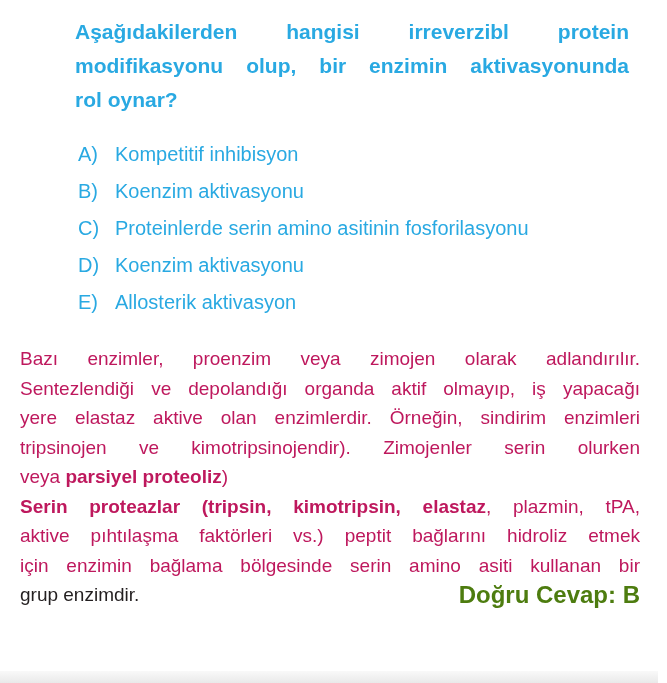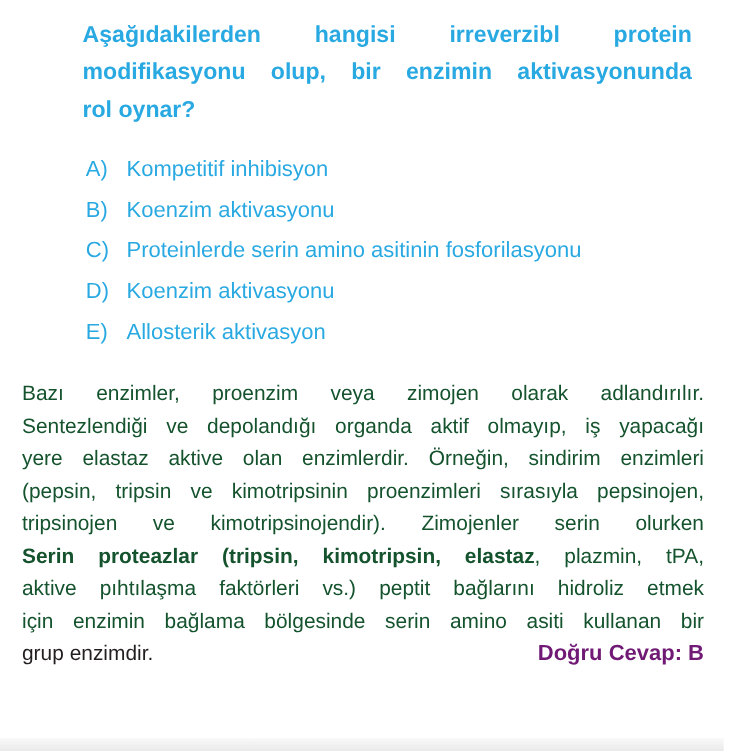--- a/index.html
+++ b/index.html
@@ -50,34 +50,34 @@
   
   .explanation {
     position: absolute;
     left: 20px;
     right: 18px;
     top: 344px;
   }
   .explanation .tline {
     font-size: 19px;
     line-height: 29.5px;
-    color: #14532d;
+    color: #be185d;
   }
   .final-row {
     display: flex;
     justify-content: space-between;
     align-items: flex-end;
     line-height: 29.5px;
     gap: 40px;
   }
   .final-left { font-size: 19px; color: #231f20; }
   .final-answer {
-    font-size: 20px;
+    font-size: 24px;
     font-weight: 700;
-    color: #701a75;
+    color: #4d7c0f;
   }
 
   
   .footer-strip {
     position: absolute;
     left: 0; right: 0; bottom: 0;
     height: 12px;
     background: linear-gradient(#f9f9f9, #e9e9e9);
   }
 </style>
@@ -115,22 +115,22 @@
           <span class="option-label">Allosterik aktivasyon</span>
         </div>
       </div>
   </div>
 
   <div class="explanation">
     <div>
         <div class="tline just"><span>Bazı enzimler, proenzim veya zimojen olarak adlandırılır.</span></div>
         <div class="tline just"><span>Sentezlendiği ve depolandığı organda aktif olmayıp, iş yapacağı</span></div>
         <div class="tline just"><span>yere elastaz aktive olan enzimlerdir. Örneğin, sindirim enzimleri</span></div>
-        <div class="tline just"><span>(pepsin, tripsin ve kimotripsinin proenzimleri sırasıyla pepsinojen,</span></div>
         <div class="tline just"><span>tripsinojen ve kimotripsinojendir). Zimojenler serin olurken</span></div>
+        <div class="tline"><span>veya </span><span class="b">parsiyel proteoliz</span><span>)</span></div>
         <div class="tline just"><span class="b">Serin proteazlar (tripsin, kimotripsin, elastaz</span><span>, plazmin, tPA,</span></div>
         <div class="tline just"><span>aktive pıhtılaşma faktörleri vs.) peptit bağlarını hidroliz etmek</span></div>
         <div class="tline just"><span>için enzimin bağlama bölgesinde serin amino asiti kullanan bir</span></div>
       </div>
 
     <div class="final-row">
       <span class="final-left">grup enzimdir.</span>
       <span class="final-answer">Doğru Cevap: B</span>
     </div>
   </div>

